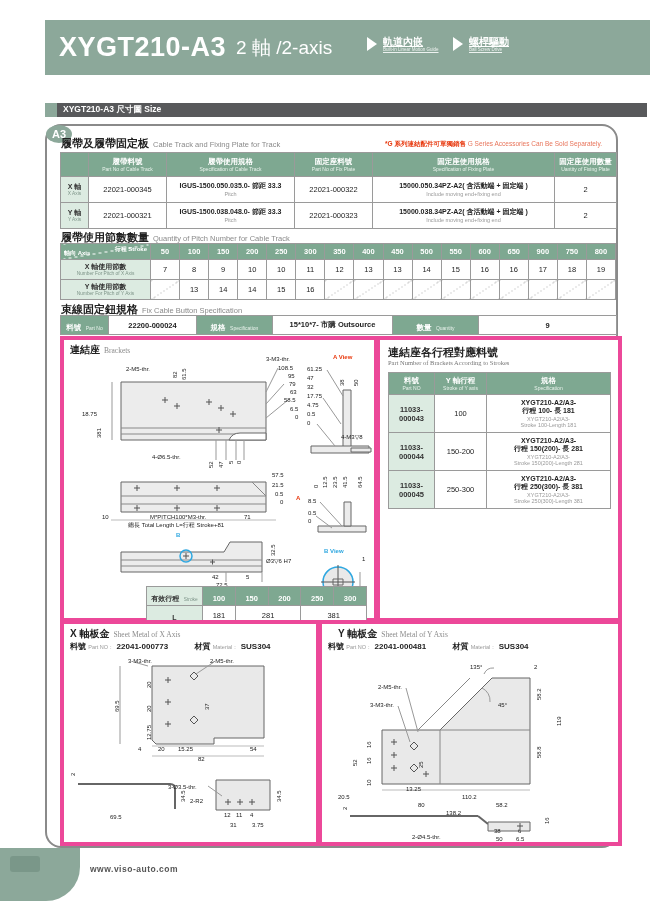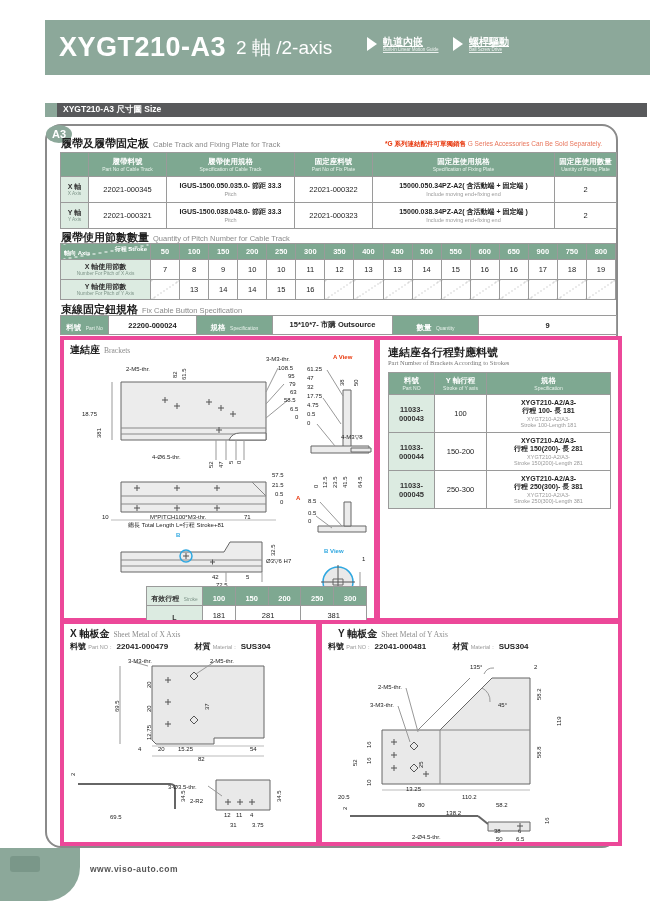--- a/index.html
+++ b/index.html
@@ -555,21 +555,21 @@
         </tr>
       </tbody>
         </table>
     </div>
 
     <div class="box draw" style="left:13px;top:494px;width:252px;height:218px;">
       <div class="sub-title" style="left:6px;top:3px;">
         <span>X 軸板金</span><span class="en">Sheet Metal of X Axis</span>
       </div>
       <div class="meta-line" style="left:6px;top:17px;">
-        <span class="zh">料號</span> <span class="en">Part NO：</span><span class="val">22041-000479</span>
+        <span class="zh">料號</span> <span class="en">Part NO：</span><span class="val">22041-000773</span>
         <span class="zh" style="margin-left:24px">材質</span> <span class="en">Material：</span><span class="val">SUS304</span>
       </div>
       <svg width="252" height="218">
         <path d="M88,42 h112 v72 h-50 v6 h-58 l-4,-4 Z" fill="#e9e9e9" stroke="#666"></path>
         <path d="M101,56 h6 M104,53 v6 M101,78 h6 M104,75 v6 M101,100 h6 M104,97 v6" stroke="#555" fill="none"></path>
         <path d="M130,48 l4,4 l-4,4 l-4,-4 Z M130,92 l4,4 l-4,4 l-4,-4 Z" fill="none" stroke="#555"></path>
         <line x1="84" y1="42" x2="70" y2="38" stroke="#999"></line>
         <line x1="132" y1="50" x2="150" y2="38" stroke="#999"></line>
         <line x1="56" y1="42" x2="56" y2="120" stroke="#999"></line>
         <line x1="88" y1="122" x2="200" y2="122" stroke="#bbb"></line>

